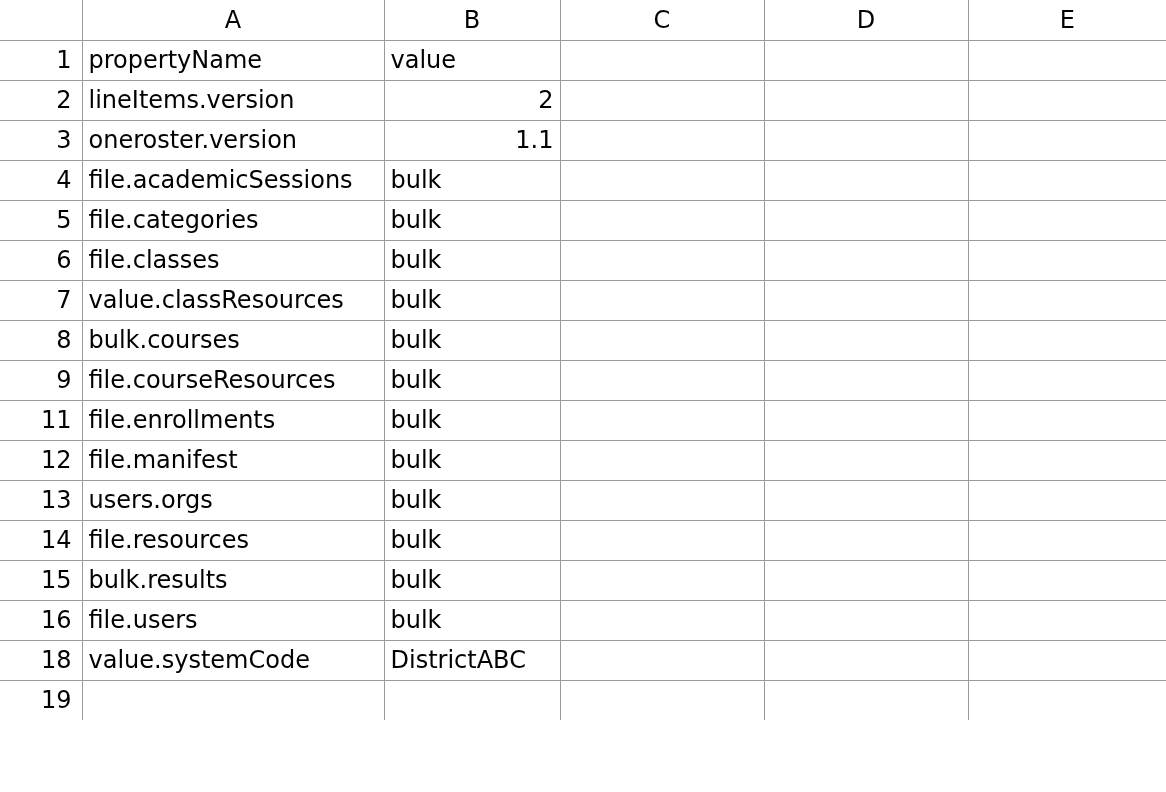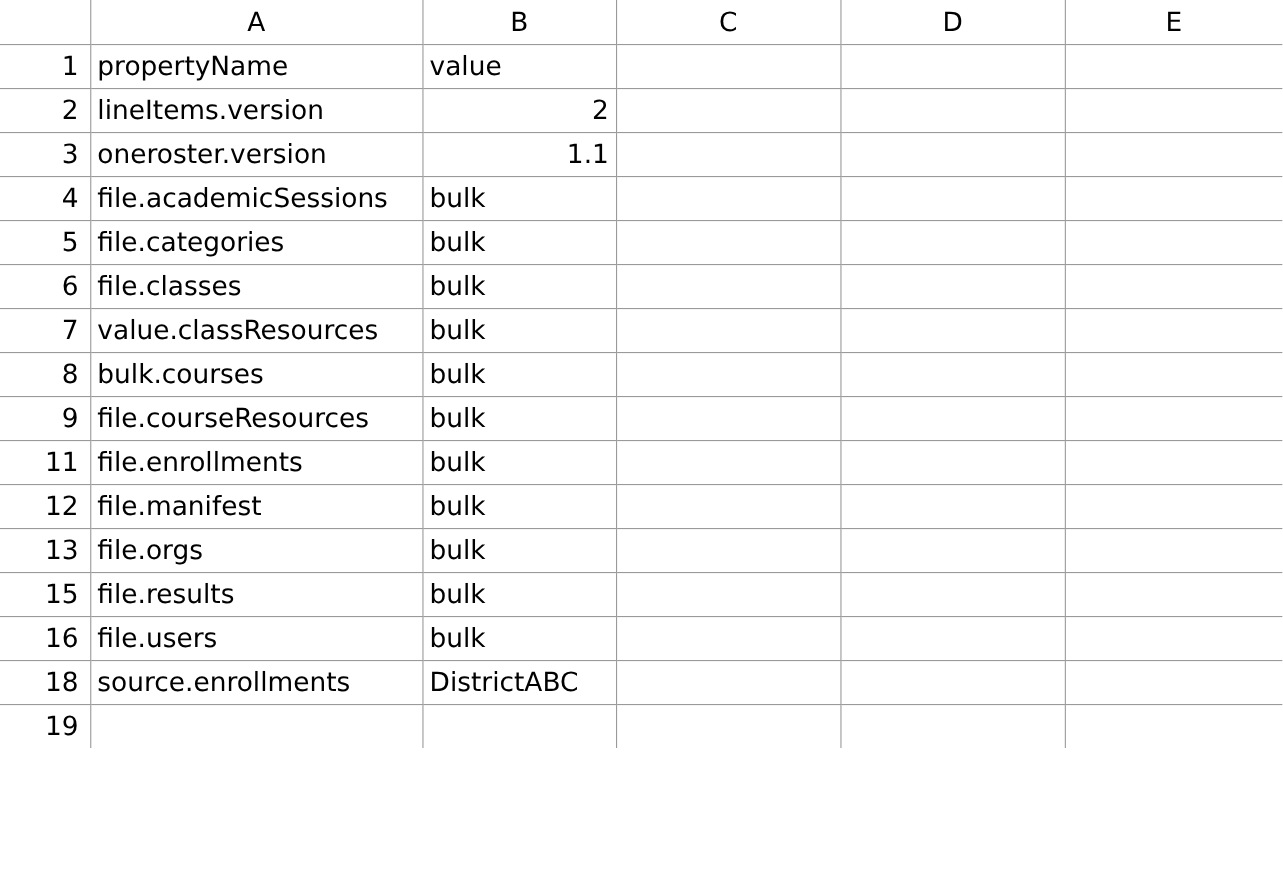--- a/index.html
+++ b/index.html
@@ -161,45 +161,53 @@
       <tr>
         <th class="rowhdr">12</th>
         <td class="txt">file.manifest</td>
         <td class="txt">bulk</td>
         <td class="txt"></td>
         <td class="txt"></td>
         <td class="txt"></td>
       </tr>
       <tr>
         <th class="rowhdr">13</th>
-        <td class="txt">file.orgs</td>
+        <td class="txt">users.orgs</td>
+        <td class="txt">bulk</td>
+        <td class="txt"></td>
+        <td class="txt"></td>
+        <td class="txt"></td>
+      </tr>
+      <tr>
+        <th class="rowhdr">14</th>
+        <td class="txt">file.resources</td>
         <td class="txt">bulk</td>
         <td class="txt"></td>
         <td class="txt"></td>
         <td class="txt"></td>
       </tr>
       <tr>
         <th class="rowhdr">15</th>
-        <td class="txt">file.results</td>
+        <td class="txt">bulk.results</td>
         <td class="txt">bulk</td>
         <td class="txt"></td>
         <td class="txt"></td>
         <td class="txt"></td>
       </tr>
       <tr>
         <th class="rowhdr">16</th>
         <td class="txt">file.users</td>
         <td class="txt">bulk</td>
         <td class="txt"></td>
         <td class="txt"></td>
         <td class="txt"></td>
       </tr>
       <tr>
         <th class="rowhdr">18</th>
-        <td class="txt">source.enrollments</td>
+        <td class="txt">value.systemCode</td>
         <td class="txt">DistrictABC</td>
         <td class="txt"></td>
         <td class="txt"></td>
         <td class="txt"></td>
       </tr>
       <tr>
         <th class="rowhdr">19</th>
         <td class="txt"></td>
         <td class="txt"></td>
         <td class="txt"></td>

